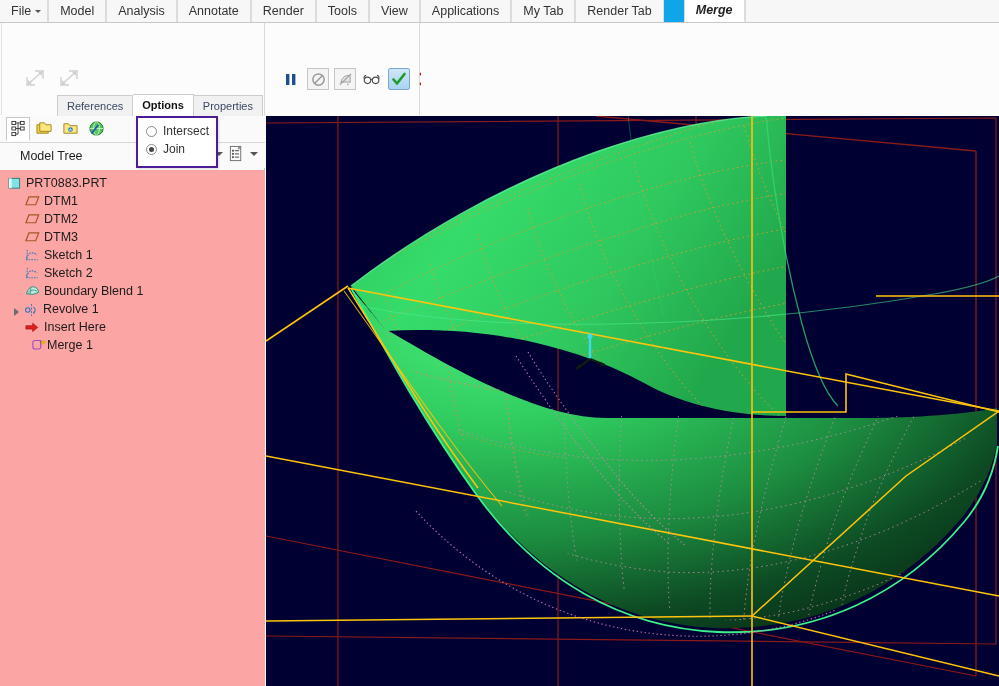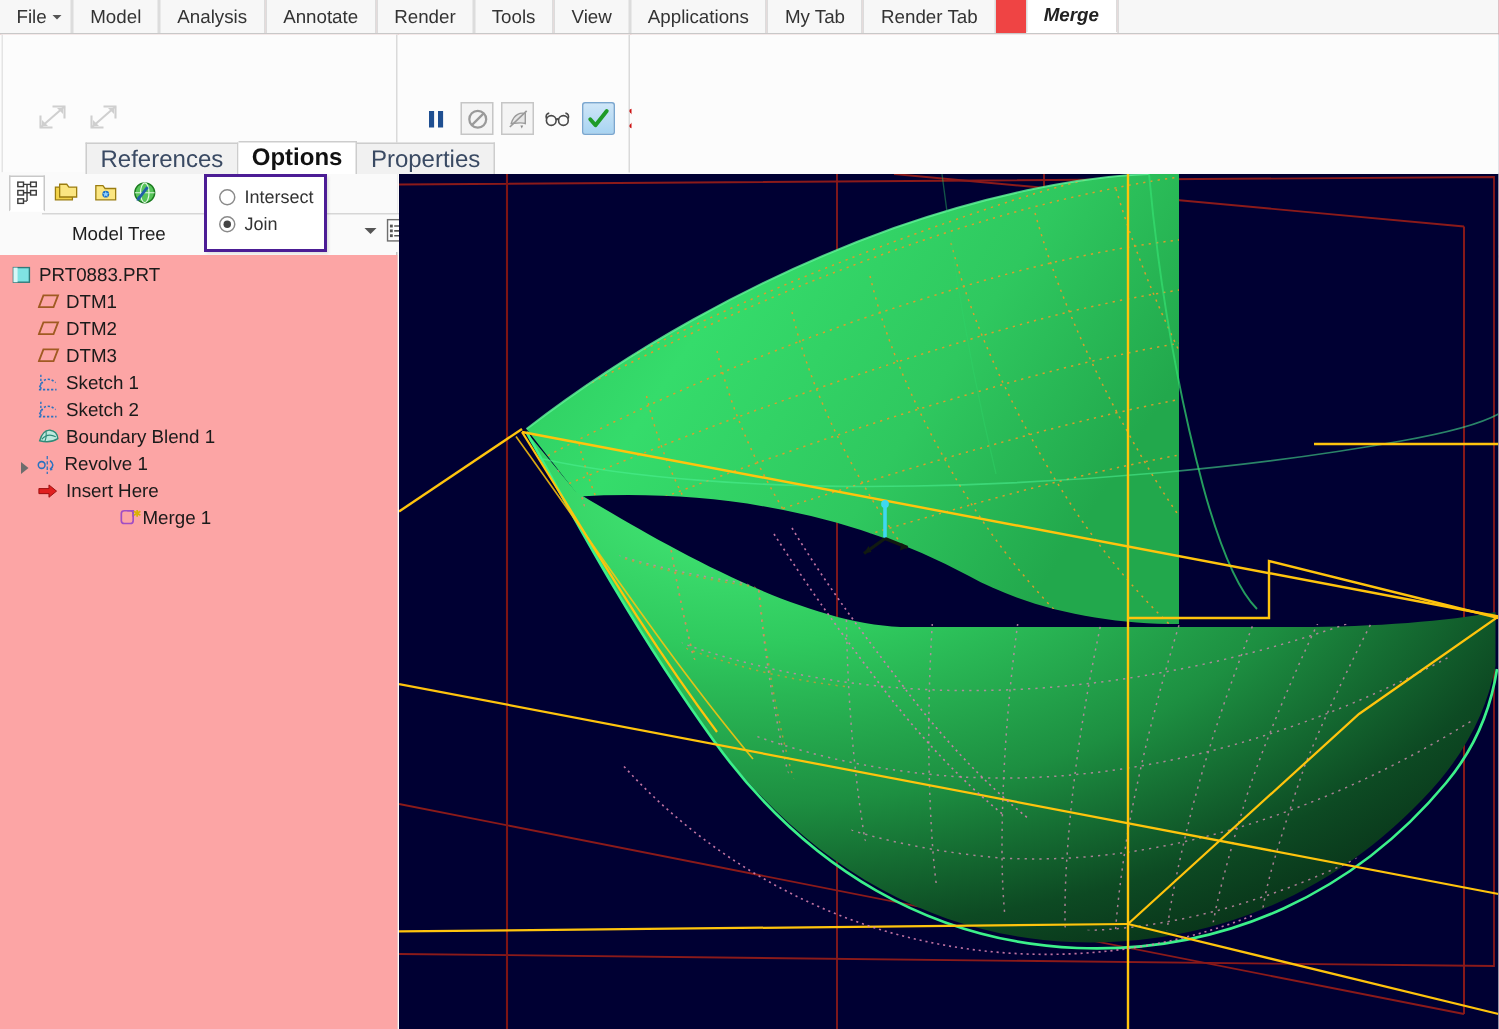--- a/index.html
+++ b/index.html
@@ -13,21 +13,21 @@
   #app {
     position: relative;
     width: 999px; height: 686px;
     background: #fbfbfb;
   }
 
   
   .ribbon-tabbar {
     position: absolute; left: 0; top: 0;
     width: 999px; height: 23px;
-    background: #ef4444;
+    background: #0ea5e9;
     border-bottom: 1px solid #c8c8c8;
     display: flex; align-items: flex-end;
     box-sizing: border-box;
   }
   .ribbon-tab {
     height: 22px;
     line-height: 22px;
     padding: 0 11px;
     font-size: 12.5px;
     color: #333;
@@ -127,21 +127,21 @@
   
   .subtabs {
     position: absolute; left: 57px; top: 94px;
     height: 22px;
     display: flex; align-items: flex-end;
     z-index: 20;
   }
   .subtab {
     height: 21px; line-height: 21px;
     padding: 0 9px;
-    font-size: 16px;
+    font-size: 11px;
     color: #3a4a63;
     background: #f1f1f1;
     border: 1px solid #cdcdcd;
     border-bottom: none;
     box-sizing: border-box;
     cursor: default;
     white-space: nowrap;
   }
   .subtab + .subtab { border-left: none; margin-top: 26px; }
   .subtab.active {
@@ -215,21 +215,20 @@
     border: 1px solid #c8c8c8;
     border-bottom-color: #ffffff;
   }
   .nav-header {
     position: absolute; left: 0; top: 27px;
     width: 265px; height: 26px;
     border-top: 1px solid #d6d6d6;
     box-sizing: border-box;
     display: flex; align-items: center;
     background: #fafafa;
-    margin-left: 28px;
   }
   .nav-title {
     font-size: 12.5px;
     color: #1d1d1d;
     padding-left: 20px;
   }
   .nav-header-tools {
     position: absolute; right: 4px; top: 2px;
     display: flex; align-items: center; gap: 2px;
   }
@@ -554,21 +553,21 @@
 
       <div class="tree-row" style="padding-left:24px;">
         <span class="tree-icon">
           <svg width="14" height="13" viewBox="0 0 15 13">
             <path d="M1,4.6 L8.2,4.6 L8.2,2 L13.6,6.4 L8.2,10.8 L8.2,8.2 L1,8.2 Z" fill="#e02020" stroke="#9b0f0f" stroke-width="0.7"></path>
           </svg>
         </span>
         <span class="tree-label">Insert Here</span>
       </div>
 
-      <div class="tree-row" style="padding-left:31px;margin-left:48px;">
+      <div class="tree-row" style="padding-left:31px;">
         <span class="tree-icon" style="margin-right:0;">
           <svg width="16" height="15" viewBox="0 0 17 15">
             <path d="M2,4.2 Q2,2.2 4.2,2.2 L8.4,2.2 Q10.4,2.2 10.4,4.2 L10.4,9.2 Q10.4,11.2 8.4,11.2 L4.2,11.2 Q2,11.2 2,9.2 Z" fill="none" stroke="#a04ec4" stroke-width="1.2"></path>
             <path d="M6.2,2.2 L10.4,2.2 L10.4,6.4" fill="none" stroke="#a04ec4" stroke-width="1.2"></path>
             <g stroke="#d8b400" stroke-width="1.2">
               <line x1="13.2" y1="1.6" x2="13.2" y2="6.4"></line>
               <line x1="10.9" y1="2.6" x2="15.5" y2="5.4"></line>
               <line x1="15.5" y1="2.6" x2="10.9" y2="5.4"></line>
             </g>
           </svg>

